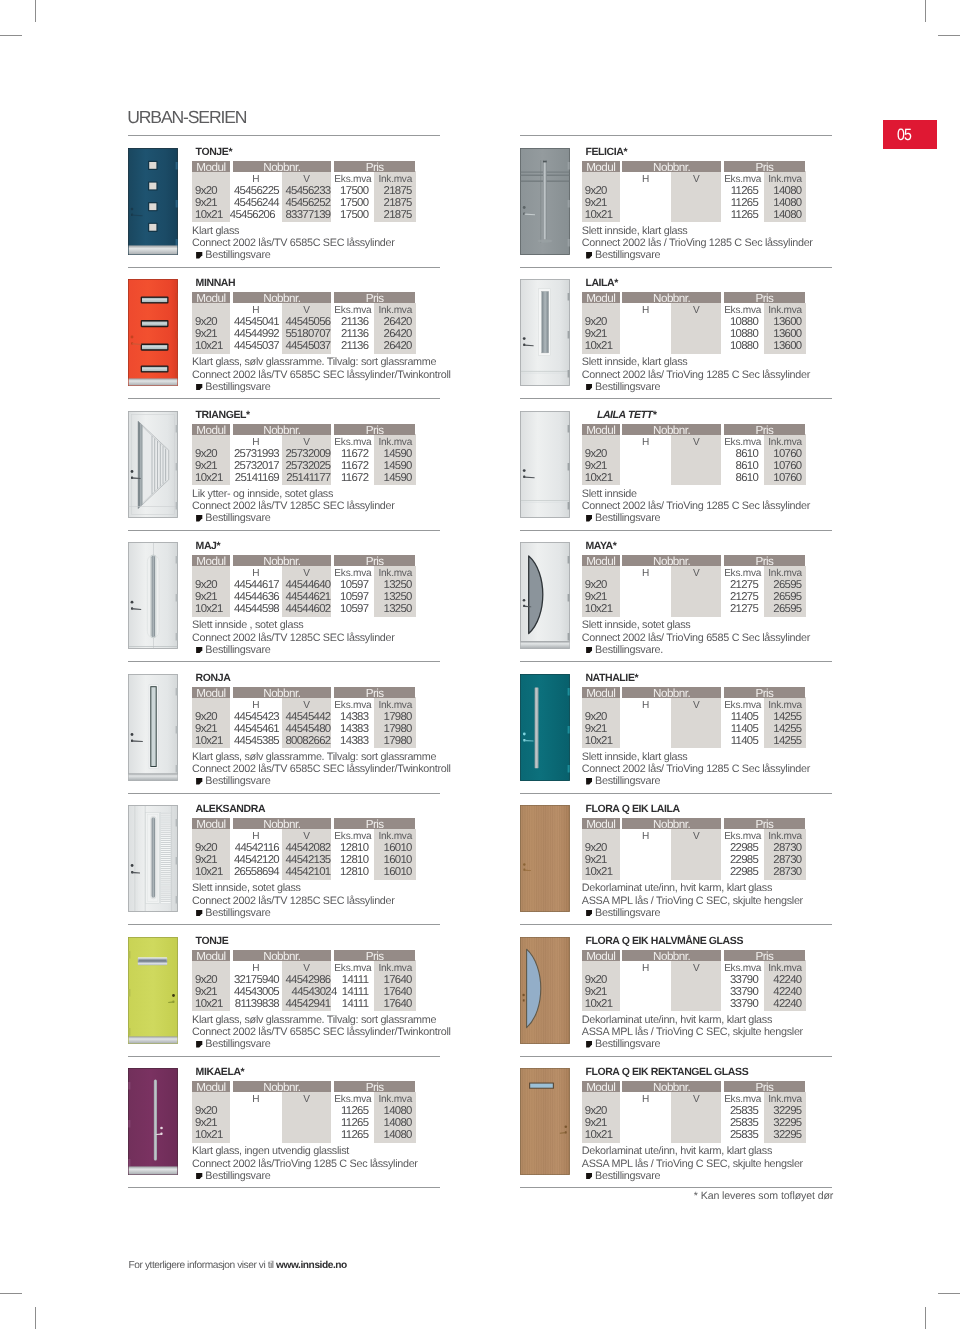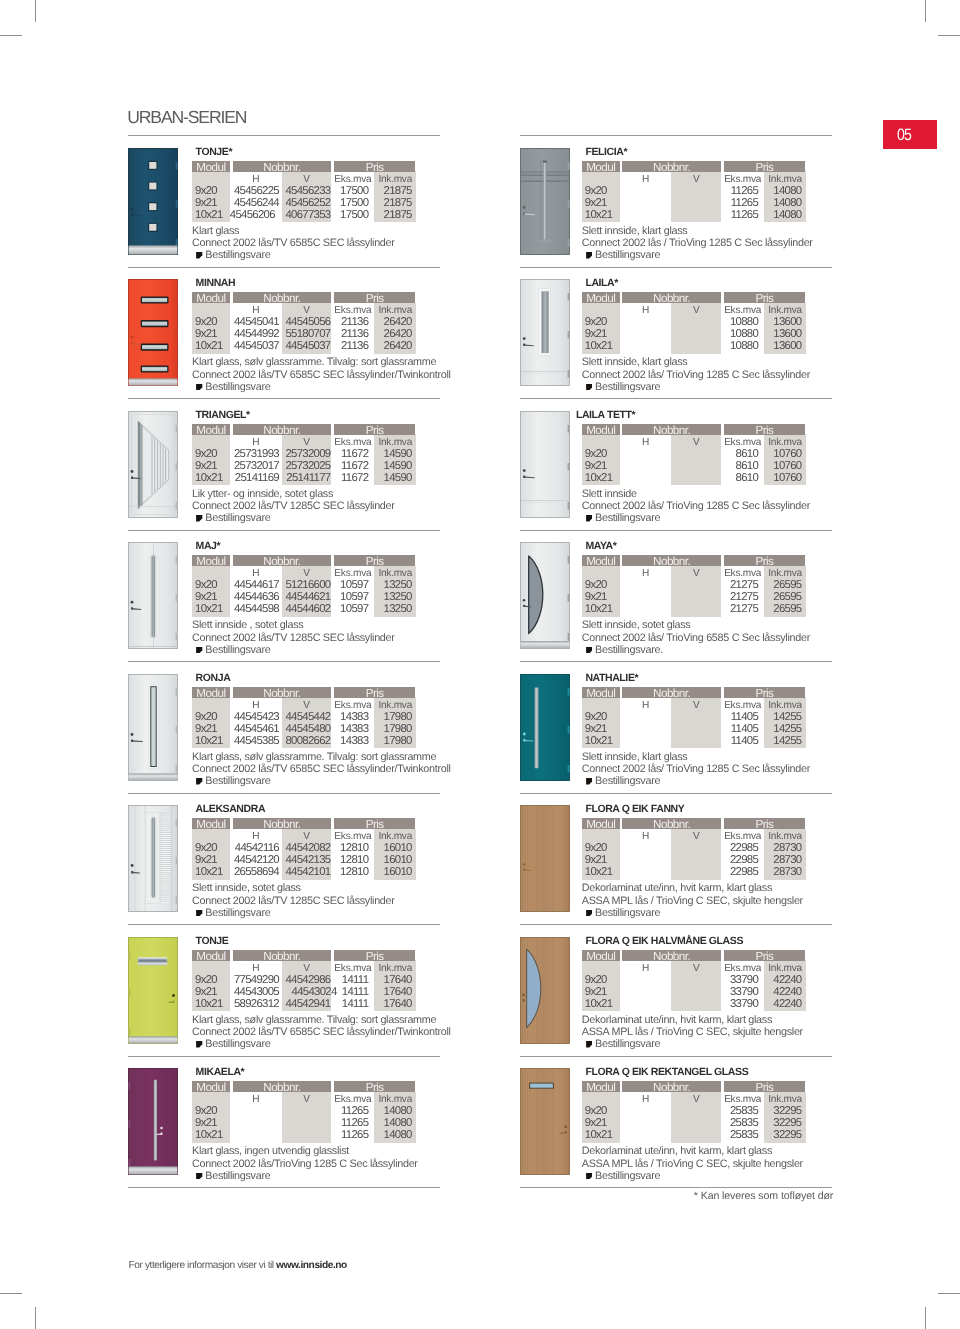--- a/index.html
+++ b/index.html
@@ -108,21 +108,21 @@
         <div class="cell" style="left:89.6px;width:48.900000000000006px;top:23.90px;text-align:right;">45456233</div>
         <div class="cell" style="left:139.5px;width:36.79999999999999px;top:23.90px;text-align:right;">17500</div>
         <div class="cell" style="left:182.2px;width:37.50000000000002px;top:23.90px;text-align:right;">21875</div>
         <div class="cell" style="left:3.0px;top:35.95px;text-align:left;">9x21</div>
         <div class="cell" style="left:37.8px;width:49.199999999999996px;top:35.95px;text-align:right;">45456244</div>
         <div class="cell" style="left:89.6px;width:48.900000000000006px;top:35.95px;text-align:right;">45456252</div>
         <div class="cell" style="left:139.5px;width:36.79999999999999px;top:35.95px;text-align:right;">17500</div>
         <div class="cell" style="left:182.2px;width:37.50000000000002px;top:35.95px;text-align:right;">21875</div>
         <div class="cell" style="left:3.0px;top:48.00px;text-align:left;">10x21</div>
         <div class="cell" style="left:37.8px;width:32px;top:48.00px;text-align:right;">45456206</div>
-        <div class="cell" style="left:89.6px;width:48.900000000000006px;top:48.00px;text-align:right;">40677353</div>
+        <div class="cell" style="left:89.6px;width:48.900000000000006px;top:48.00px;text-align:right;">83377139</div>
         <div class="cell" style="left:139.5px;width:36.79999999999999px;top:48.00px;text-align:right;">17500</div>
         <div class="cell" style="left:182.2px;width:37.50000000000002px;top:48.00px;text-align:right;">21875</div>
       </div>
       <div class="desc" style="left:64.0px;top:79.5px;">Klart glass</div>
       <div class="desc" style="left:64.0px;top:91.65px;">Connect 2002 lås/TV 6585C SEC  låssylinder</div>
       <div class="orderline" style="left:68.3px;top:103.8px;"><span class="flag"><svg width="6.4" height="6.6" viewBox="0 0 6.4 6.6">
             <path d="M0.1 0.1 L6.3 0.1 L6.3 3.3 L3.2 6.5 L0.1 6.5 Z" fill="#15110f"></path>
           </svg></span><span>Bestillingsvare</span></div>
     </div>
 <div class="sep" style="left:128px;top:266.70px;width:312px;"></div>
@@ -304,21 +304,21 @@
         <div class="band" style="left:182.2px;width:42.10000000000002px;top:10.2px;height:51.0px;"></div>
         <div class="hdrcell" style="left:0px;width:37.8px;height:10.7px;">Modul</div>
         <div class="hdrcell" style="left:40.7px;width:98.3px;height:10.7px;">Nobbnr.</div>
         <div class="hdrcell" style="left:141.9px;width:81.5px;height:10.7px;">Pris</div>
         <div class="subcell" style="left:37.8px;width:51.8px;top:12.8px;">H</div>
         <div class="subcell" style="left:89.6px;width:49.900000000000006px;top:12.8px;">V</div>
         <div class="subcell" style="left:139.5px;width:42.69999999999999px;top:12.8px;">Eks.mva</div>
         <div class="subcell" style="left:182.2px;width:42.10000000000002px;top:12.8px;">Ink.mva</div>
         <div class="cell" style="left:3.0px;top:23.90px;text-align:left;">9x20</div>
         <div class="cell" style="left:37.8px;width:49.199999999999996px;top:23.90px;text-align:right;">44544617</div>
-        <div class="cell" style="left:89.6px;width:48.900000000000006px;top:23.90px;text-align:right;">51216600</div>
+        <div class="cell" style="left:89.6px;width:48.900000000000006px;top:23.90px;text-align:right;">44544640</div>
         <div class="cell" style="left:139.5px;width:36.79999999999999px;top:23.90px;text-align:right;">10597</div>
         <div class="cell" style="left:182.2px;width:37.50000000000002px;top:23.90px;text-align:right;">13250</div>
         <div class="cell" style="left:3.0px;top:35.95px;text-align:left;">9x21</div>
         <div class="cell" style="left:37.8px;width:49.199999999999996px;top:35.95px;text-align:right;">44544636</div>
         <div class="cell" style="left:89.6px;width:48.900000000000006px;top:35.95px;text-align:right;">44544621</div>
         <div class="cell" style="left:139.5px;width:36.79999999999999px;top:35.95px;text-align:right;">10597</div>
         <div class="cell" style="left:182.2px;width:37.50000000000002px;top:35.95px;text-align:right;">13250</div>
         <div class="cell" style="left:3.0px;top:48.00px;text-align:left;">10x21</div>
         <div class="cell" style="left:37.8px;width:49.199999999999996px;top:48.00px;text-align:right;">44544598</div>
         <div class="cell" style="left:89.6px;width:48.900000000000006px;top:48.00px;text-align:right;">44544602</div>
@@ -549,31 +549,31 @@
         <div class="band" style="left:89.6px;width:49.900000000000006px;top:10.2px;height:51.0px;"></div>
         <div class="band" style="left:182.2px;width:42.10000000000002px;top:10.2px;height:51.0px;"></div>
         <div class="hdrcell" style="left:0px;width:37.8px;height:10.7px;">Modul</div>
         <div class="hdrcell" style="left:40.7px;width:98.3px;height:10.7px;">Nobbnr.</div>
         <div class="hdrcell" style="left:141.9px;width:81.5px;height:10.7px;">Pris</div>
         <div class="subcell" style="left:37.8px;width:51.8px;top:12.8px;">H</div>
         <div class="subcell" style="left:89.6px;width:49.900000000000006px;top:12.8px;">V</div>
         <div class="subcell" style="left:139.5px;width:42.69999999999999px;top:12.8px;">Eks.mva</div>
         <div class="subcell" style="left:182.2px;width:42.10000000000002px;top:12.8px;">Ink.mva</div>
         <div class="cell" style="left:3.0px;top:23.90px;text-align:left;">9x20</div>
-        <div class="cell" style="left:37.8px;width:49.199999999999996px;top:23.90px;text-align:right;">77549290</div>
+        <div class="cell" style="left:37.8px;width:49.199999999999996px;top:23.90px;text-align:right;">32175940</div>
         <div class="cell" style="left:89.6px;width:48.900000000000006px;top:23.90px;text-align:right;">44542986</div>
         <div class="cell" style="left:139.5px;width:36.79999999999999px;top:23.90px;text-align:right;">14111</div>
         <div class="cell" style="left:182.2px;width:37.50000000000002px;top:23.90px;text-align:right;">17640</div>
         <div class="cell" style="left:3.0px;top:35.95px;text-align:left;">9x21</div>
         <div class="cell" style="left:37.8px;width:49.199999999999996px;top:35.95px;text-align:right;">44543005</div>
         <div class="cell" style="left:89.6px;width:55px;top:35.95px;text-align:right;">44543024</div>
         <div class="cell" style="left:139.5px;width:36.79999999999999px;top:35.95px;text-align:right;">14111</div>
         <div class="cell" style="left:182.2px;width:37.50000000000002px;top:35.95px;text-align:right;">17640</div>
         <div class="cell" style="left:3.0px;top:48.00px;text-align:left;">10x21</div>
-        <div class="cell" style="left:37.8px;width:49.199999999999996px;top:48.00px;text-align:right;">58926312</div>
+        <div class="cell" style="left:37.8px;width:49.199999999999996px;top:48.00px;text-align:right;">81139838</div>
         <div class="cell" style="left:89.6px;width:48.900000000000006px;top:48.00px;text-align:right;">44542941</div>
         <div class="cell" style="left:139.5px;width:36.79999999999999px;top:48.00px;text-align:right;">14111</div>
         <div class="cell" style="left:182.2px;width:37.50000000000002px;top:48.00px;text-align:right;">17640</div>
       </div>
       <div class="desc" style="left:64.0px;top:79.5px;">Klart glass, sølv glassramme. Tilvalg: sort glassramme</div>
       <div class="desc" style="left:64.0px;top:91.65px;">Connect 2002 lås/TV 6585C SEC låssylinder/Twinkontroll</div>
       <div class="orderline" style="left:68.3px;top:103.8px;"><span class="flag"><svg width="6.4" height="6.6" viewBox="0 0 6.4 6.6">
             <path d="M0.1 0.1 L6.3 0.1 L6.3 3.3 L3.2 6.5 L0.1 6.5 Z" fill="#15110f"></path>
           </svg></span><span>Bestillingsvare</span></div>
     </div>
@@ -790,21 +790,21 @@
           <line x1="0.8" y1="89.5" x2="49.2" y2="89.5" stroke="#c3c8c9" stroke-width="0.7"></line>
           <line x1="0.8" y1="91.3" x2="49.2" y2="91.3" stroke="#d7dbdc" stroke-width="0.5"></line>
           <circle cx="4.2" cy="59.6" r="1.4" fill="#3d4145"></circle>
           <rect x="3.2" y="64.6" width="2.1" height="2.4" rx="0.6" fill="#3d4145"></rect>
           <path d="M4.5 65.4 L14.6 66.2 L14.6 67.2 L4.5 66.8 Z" fill="#54585c"></path>
           <rect x="47.6" y="14" width="2" height="7.5" fill="#9ea4a6"></rect>
           <rect x="47.6" y="52" width="2" height="7.5" fill="#9ea4a6"></rect>
           <rect x="47.6" y="91" width="2" height="7.5" fill="#9ea4a6"></rect>
         </svg>
       </div>
-      <div class="pname" style="left:56px;">LAILA TETT*</div>
+      <div class="pname" style="left:77px;font-style:italic;">LAILA TETT*</div>
       <div class="ptable" style="left:61.9px;width:224.3px;">
         <div class="band" style="left:0px;width:37.8px;top:10.2px;height:51.0px;"></div>
         <div class="band" style="left:89.6px;width:49.900000000000006px;top:10.2px;height:51.0px;"></div>
         <div class="band" style="left:182.2px;width:42.10000000000002px;top:10.2px;height:51.0px;"></div>
         <div class="hdrcell" style="left:0px;width:37.8px;height:10.7px;">Modul</div>
         <div class="hdrcell" style="left:40.7px;width:98.3px;height:10.7px;">Nobbnr.</div>
         <div class="hdrcell" style="left:141.9px;width:81.5px;height:10.7px;">Pris</div>
         <div class="subcell" style="left:37.8px;width:51.8px;top:12.8px;">H</div>
         <div class="subcell" style="left:89.6px;width:49.900000000000006px;top:12.8px;">V</div>
         <div class="subcell" style="left:139.5px;width:42.69999999999999px;top:12.8px;">Eks.mva</div>
@@ -971,21 +971,21 @@
               <rect x="1.4" y="0" width="0.35" height="107" fill="#ffffff12"></rect>
             </pattern>
           </defs>
           <rect x="0.5" y="0.5" width="49" height="106" fill="url(#wd_floratett)" stroke="#8d6c49" stroke-width="0.9"></rect>
           <rect x="0.5" y="0.5" width="49" height="106" fill="url(#wg_floratett)"></rect>
           <circle cx="4.3" cy="59.5" r="1.2" fill="#8a6334"></circle>
           <rect x="3.4" y="63.5" width="1.9" height="2.2" rx="0.5" fill="#8a6334"></rect>
           <path d="M4.5 64.4 L11.0 65.2 L11.0 66.1 L4.5 65.7 Z" fill="#9a7040"></path>
         </svg>
       </div>
-      <div class="pname" style="left:65.5px;">FLORA Q EIK FANNY</div>
+      <div class="pname" style="left:65.5px;">FLORA Q EIK LAILA</div>
       <div class="ptable" style="left:61.9px;width:224.3px;">
         <div class="band" style="left:0px;width:37.8px;top:10.2px;height:51.0px;"></div>
         <div class="band" style="left:89.6px;width:49.900000000000006px;top:10.2px;height:51.0px;"></div>
         <div class="band" style="left:182.2px;width:42.10000000000002px;top:10.2px;height:51.0px;"></div>
         <div class="hdrcell" style="left:0px;width:37.8px;height:10.7px;">Modul</div>
         <div class="hdrcell" style="left:40.7px;width:98.3px;height:10.7px;">Nobbnr.</div>
         <div class="hdrcell" style="left:141.9px;width:81.5px;height:10.7px;">Pris</div>
         <div class="subcell" style="left:37.8px;width:51.8px;top:12.8px;">H</div>
         <div class="subcell" style="left:89.6px;width:49.900000000000006px;top:12.8px;">V</div>
         <div class="subcell" style="left:139.5px;width:42.69999999999999px;top:12.8px;">Eks.mva</div>

